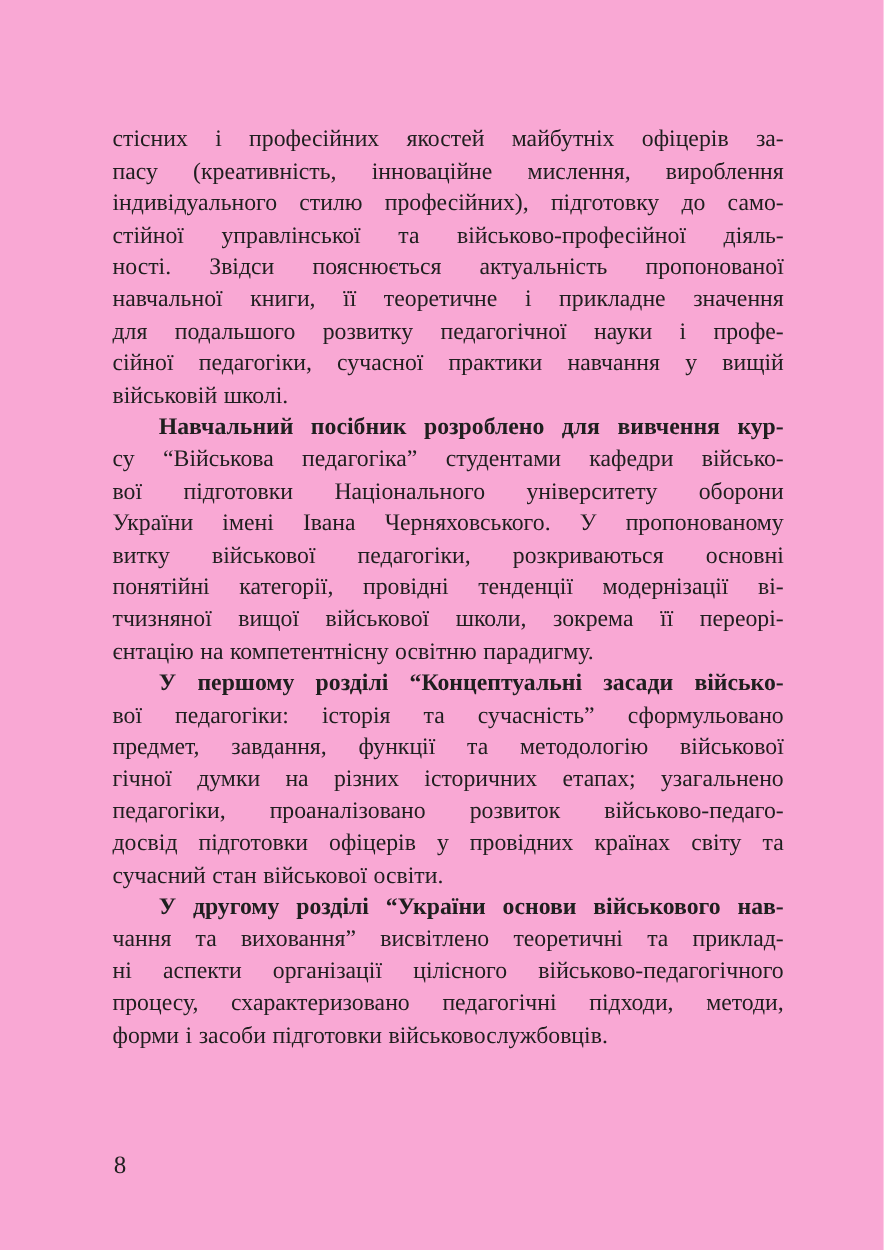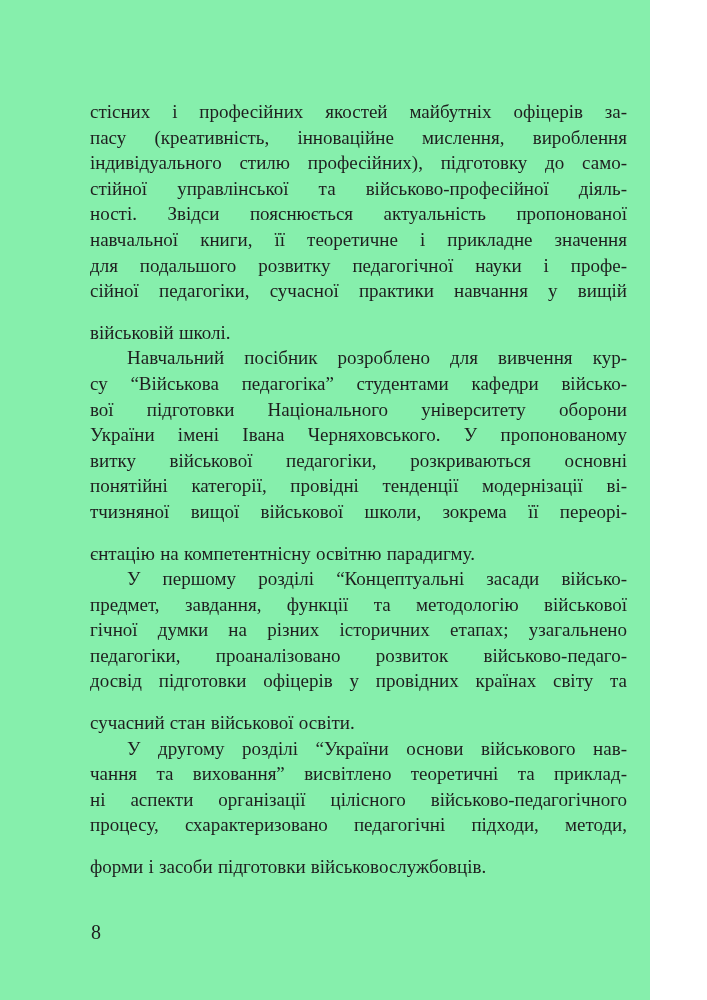--- a/index.html
+++ b/index.html
@@ -2,47 +2,47 @@
 <html><head>
 <meta charset="utf-8">
 <style>
   html, body {
     margin: 0;
     padding: 0;
     background: #ffffff;
   }
   .page {
     position: relative;
-    width: 650px;
+    width: 707px;
     height: 1000px;
-    background: #86efac;
+    background: #f9a8d4;
     font-family: "Liberation Serif", serif;
     color: #1f1f1f;
     overflow: hidden;
   }
   .text-block {
     position: absolute;
     left: 90px;
     top: 99px;
     width: 537px;
     font-size: 19px;
     line-height: 25.6px;
   }
   .paragraph { margin: 0; padding: 0; }
   .line {
     text-align: justify;
     text-align-last: justify;
     word-spacing: 0.5px;
   }
   .line.end {
     text-align-last: left;
-    margin-top: 16px;
   }
   .line.indent {
     text-indent: 37px;
+    font-weight: bold;
   }
   .page-number {
     position: absolute;
     left: 91px;
     top: 919px;
     font-size: 20px;
     line-height: 26px;
     color: #1f1f1f;
   }
 </style>
@@ -70,20 +70,21 @@
       <div class="line">вої підготовки Національного університету оборони</div>
       <div class="line">України імені Івана Черняховського. У пропонованому</div>
       <div class="line">витку військової педагогіки, розкриваються основні</div>
       <div class="line">понятійні категорії, провідні тенденції модернізації ві-</div>
       <div class="line">тчизняної вищої військової школи, зокрема її переорі-</div>
       <div class="line end">єнтацію на компетентнісну освітню парадигму.</div>
     </div>
 
     <div class="paragraph">
       <div class="line indent">У першому розділі “Концептуальні засади військо-</div>
+      <div class="line">вої педагогіки: історія та сучасність” сформульовано</div>
       <div class="line">предмет, завдання, функції та методологію військової</div>
       <div class="line">гічної думки на різних історичних етапах; узагальнено</div>
       <div class="line">педагогіки, проаналізовано розвиток військово-педаго-</div>
       <div class="line">досвід підготовки офіцерів у провідних країнах світу та</div>
       <div class="line end">сучасний стан військової освіти.</div>
     </div>
 
     <div class="paragraph">
       <div class="line indent">У другому розділі “України основи військового нав-</div>
       <div class="line">чання та виховання” висвітлено теоретичні та приклад-</div>

